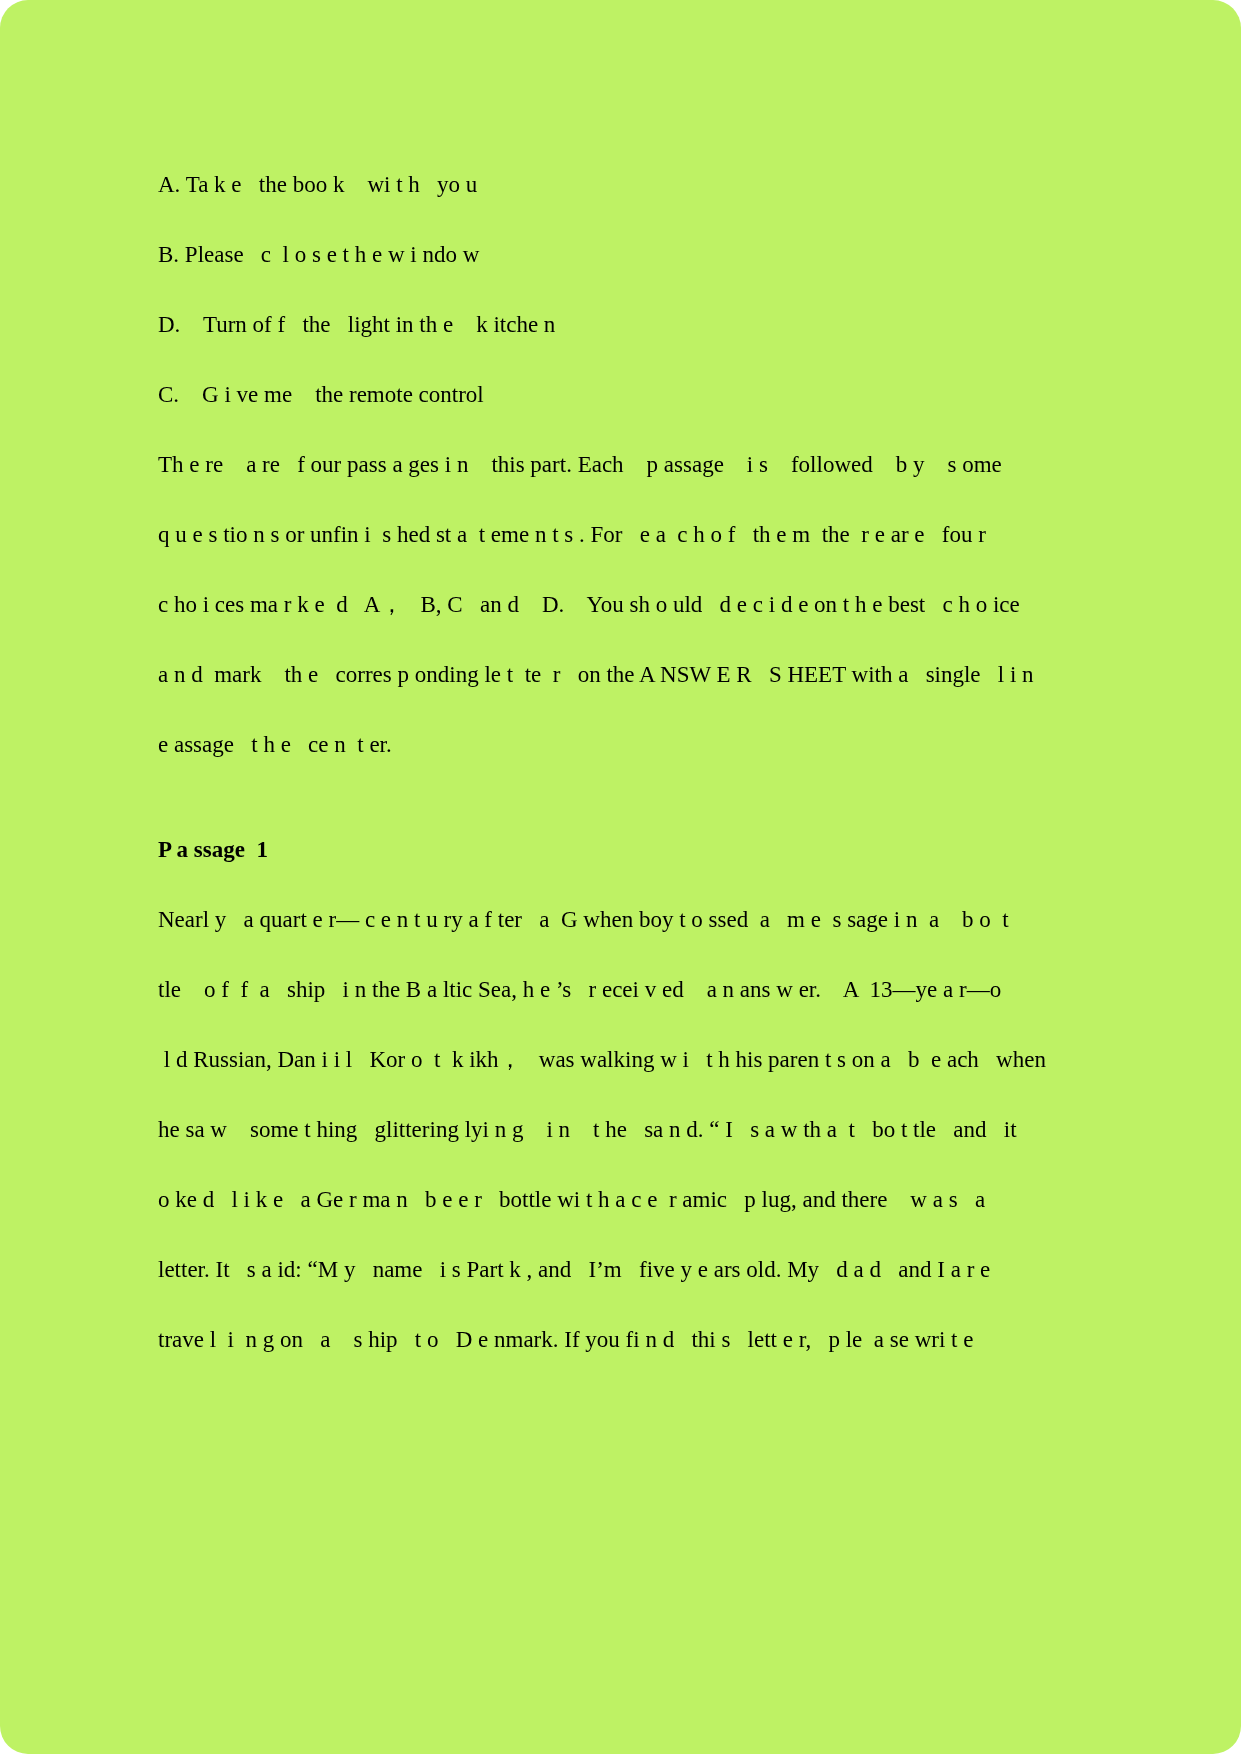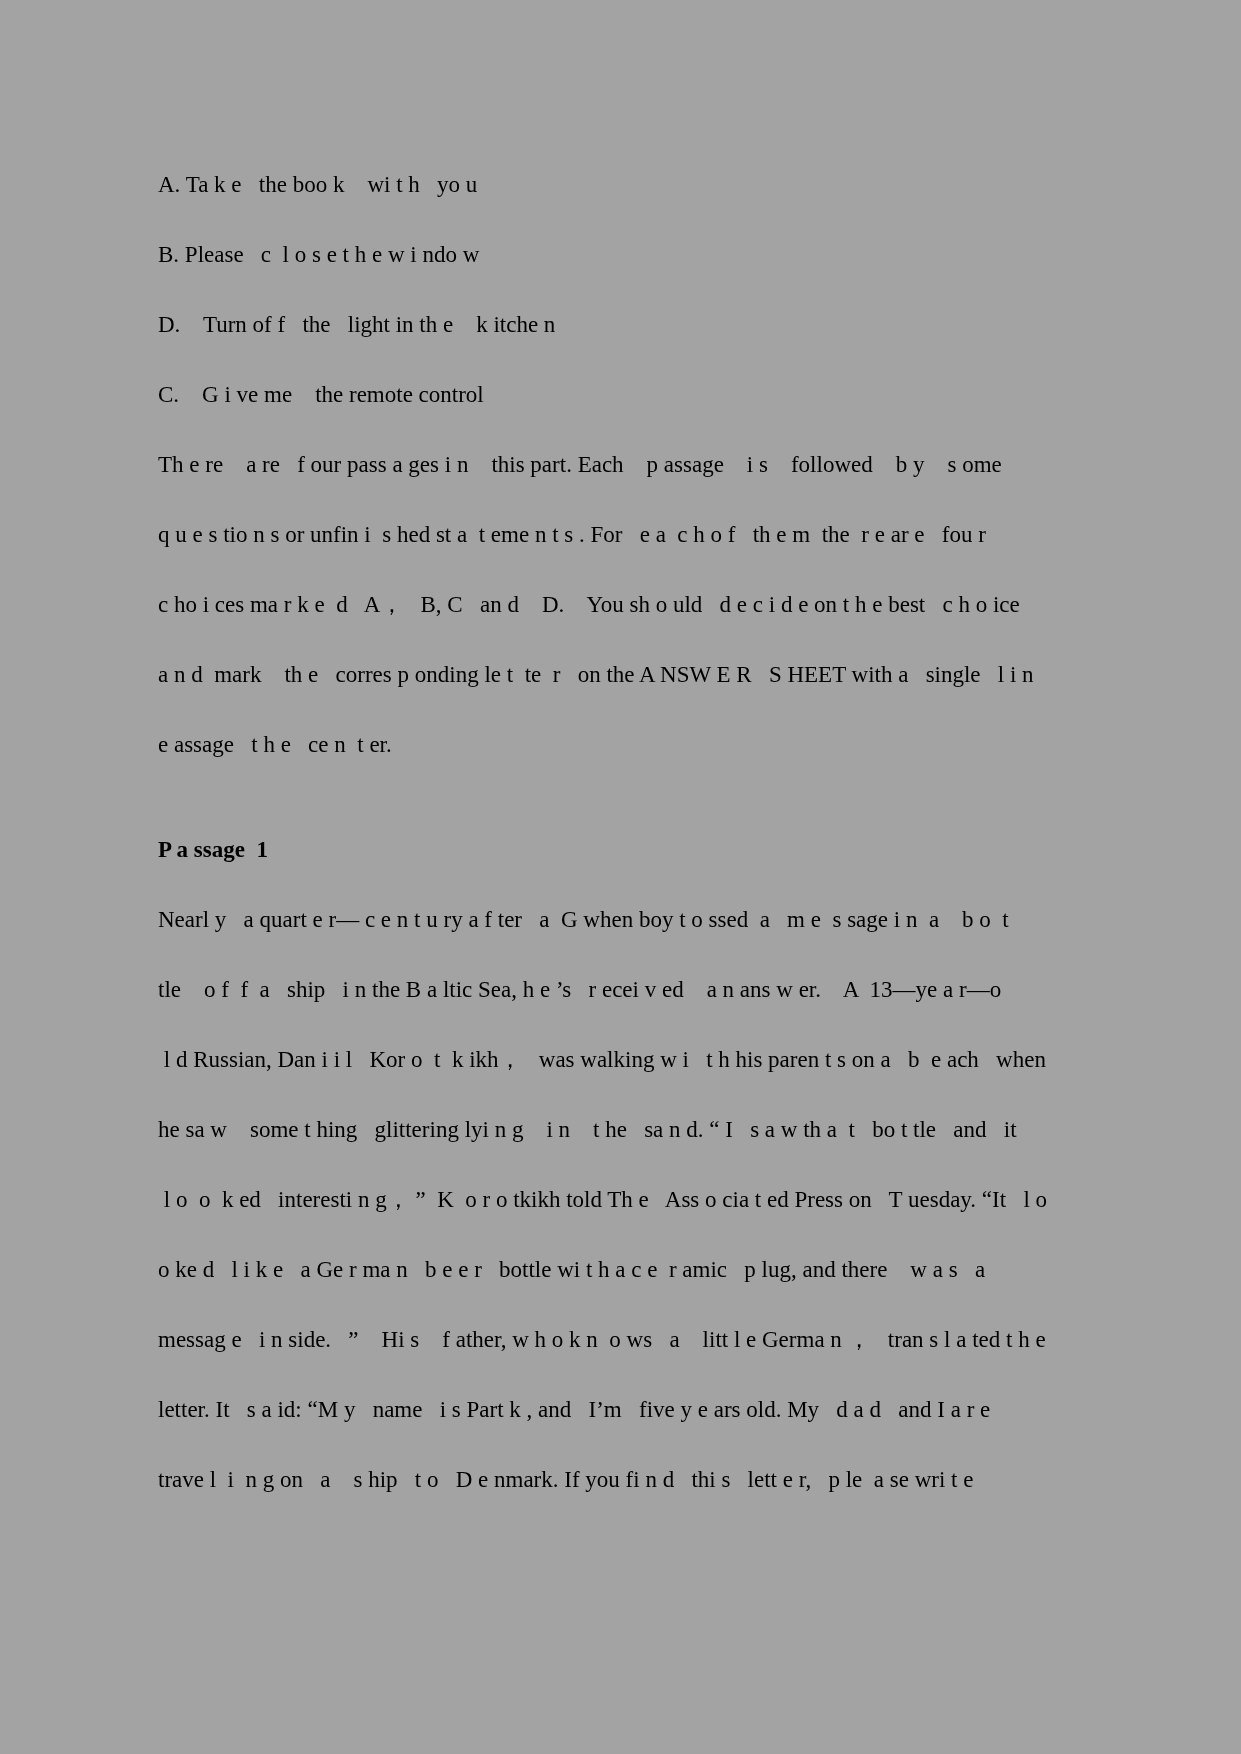--- a/index.html
+++ b/index.html
@@ -4,24 +4,25 @@
 <style>
   html, body {
     margin: 0;
     padding: 0;
     background: #ffffff;
   }
   .page {
     position: relative;
     width: 1241px;
     height: 1754px;
-    background: #a3a3a3;
+    background: #bef264;
     color: #000000;
     font-family: "Liberation Serif", "DejaVu Serif", serif;
     overflow: hidden;
+    border-radius: 28px;
   }
   .content {
     padding: 150px 90px 0 158px;
   }
   .line {
     white-space: pre;
     font-size: 23px;
     line-height: 70px;
     height: 70px;
   }
@@ -47,20 +48,18 @@
     <div class="line">c ho i ces ma r k e  d   A，   B, C   an d    D.    You sh o uld   d e c i d e on t h e best   c h o ice</div>
     <div class="line">a n d  mark    th e   corres p onding le t  te  r   on the A NSW E R   S HEET with a   single   l i n</div>
     <div class="line">e assage   t h e   ce n  t er.</div>
 
     <div class="line heading">P a ssage  1</div>
 
     <div class="line">Nearl y   a quart e r— c e n t u ry a f ter   a  G when boy t o ssed  a   m e  s sage i n  a    b o  t</div>
     <div class="line">tle    o f  f  a   ship   i n the B a ltic Sea, h e ’s   r ecei v ed    a n ans w er.    A  13—ye a r—o</div>
     <div class="line"> l d Russian, Dan i i l   Kor o  t  k ikh，   was walking w i   t h his paren t s on a   b  e ach   when</div>
     <div class="line">he sa w    some t hing   glittering lyi n g    i n    t he   sa n d. “ I   s a w th a  t   bo t tle   and   it</div>
-    <div class="line"> l o  o  k ed   interesti n g， ”  K  o r o tkikh told Th e   Ass o cia t ed Press on   T uesday. “It   l o</div>
     <div class="line">o ke d   l i k e   a Ge r ma n   b e e r   bottle wi t h a c e  r amic   p lug, and there    w a s   a</div>
-    <div class="line">messag e   i n side.   ”    Hi s    f ather, w h o k n  o ws   a    litt l e Germa n ，   tran s l a ted t h e</div>
     <div class="line">letter. It   s a id: “M y   name   i s Part k , and   I’m   five y e ars old. My   d a d   and I a r e</div>
     <div class="line">trave l  i  n g on   a    s hip   t o   D e nmark. If you fi n d   thi s   lett e r,   p le  a se wri t e</div>
 
   </div>
 </div>
 
 </body></html>

